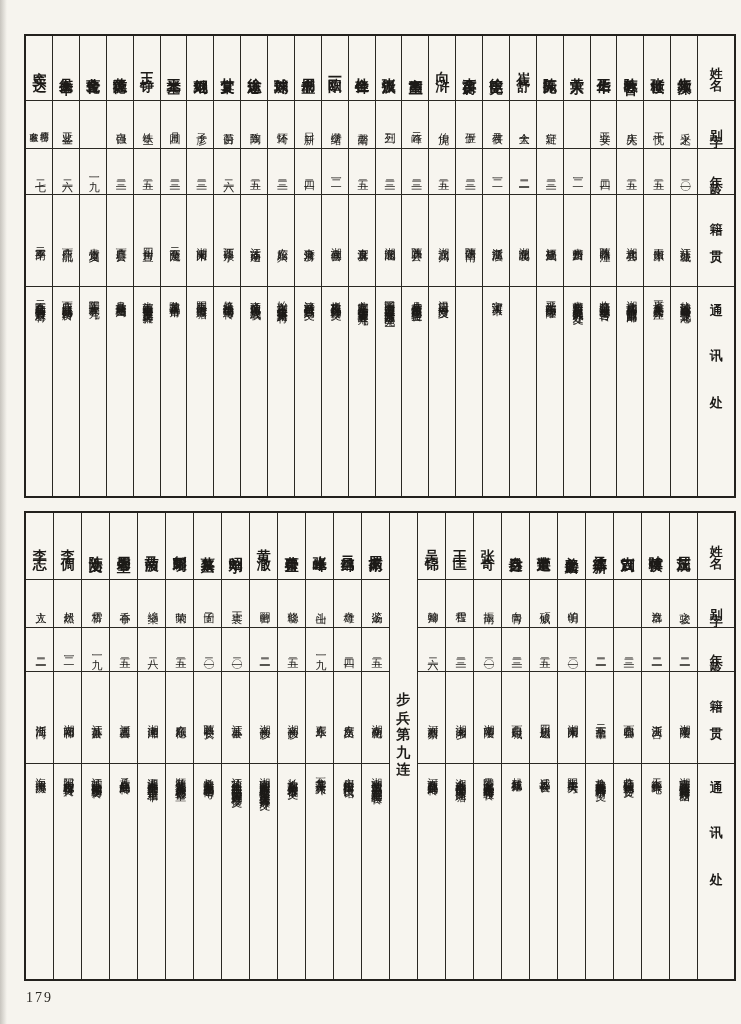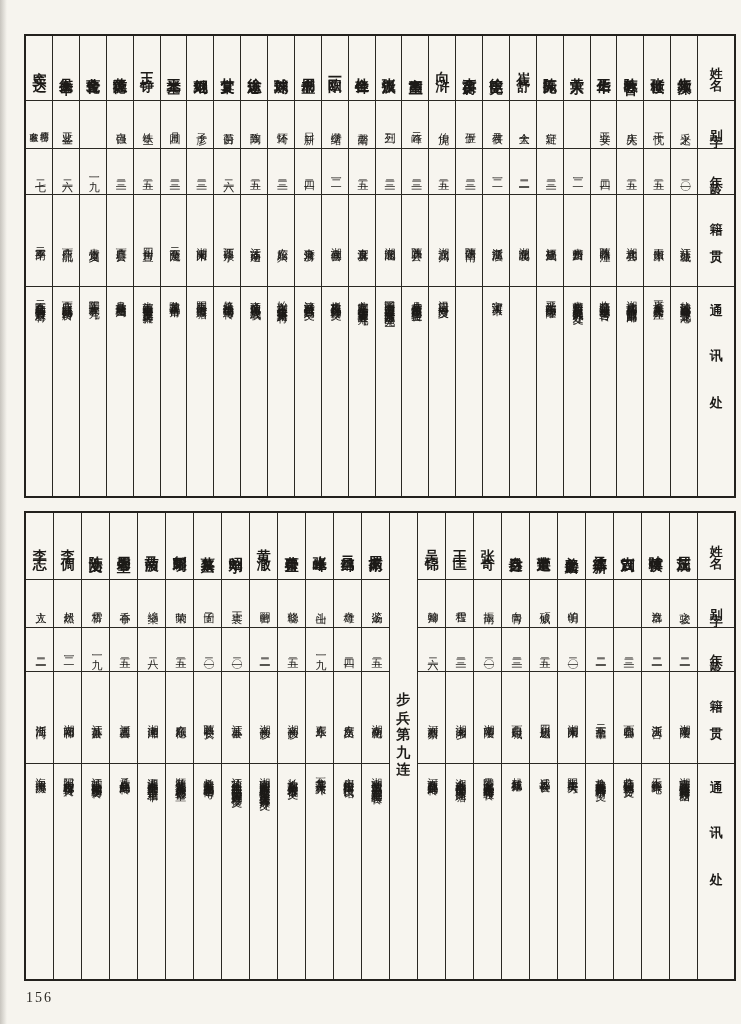--- a/index.html
+++ b/index.html
@@ -984,14 +984,14 @@
         </div>
     <div class="cell r-origin">
           <span class="vtext k-origin">浙江海门</span>
         </div>
     <div class="cell r-address">
           <span class="vtext k-address">海门北岸大汾</span>
         </div>
   </div>
 </div>
 
-  <div class="page-number">156</div>
+  <div class="page-number">179</div>
 </div>
 
 </body></html>

